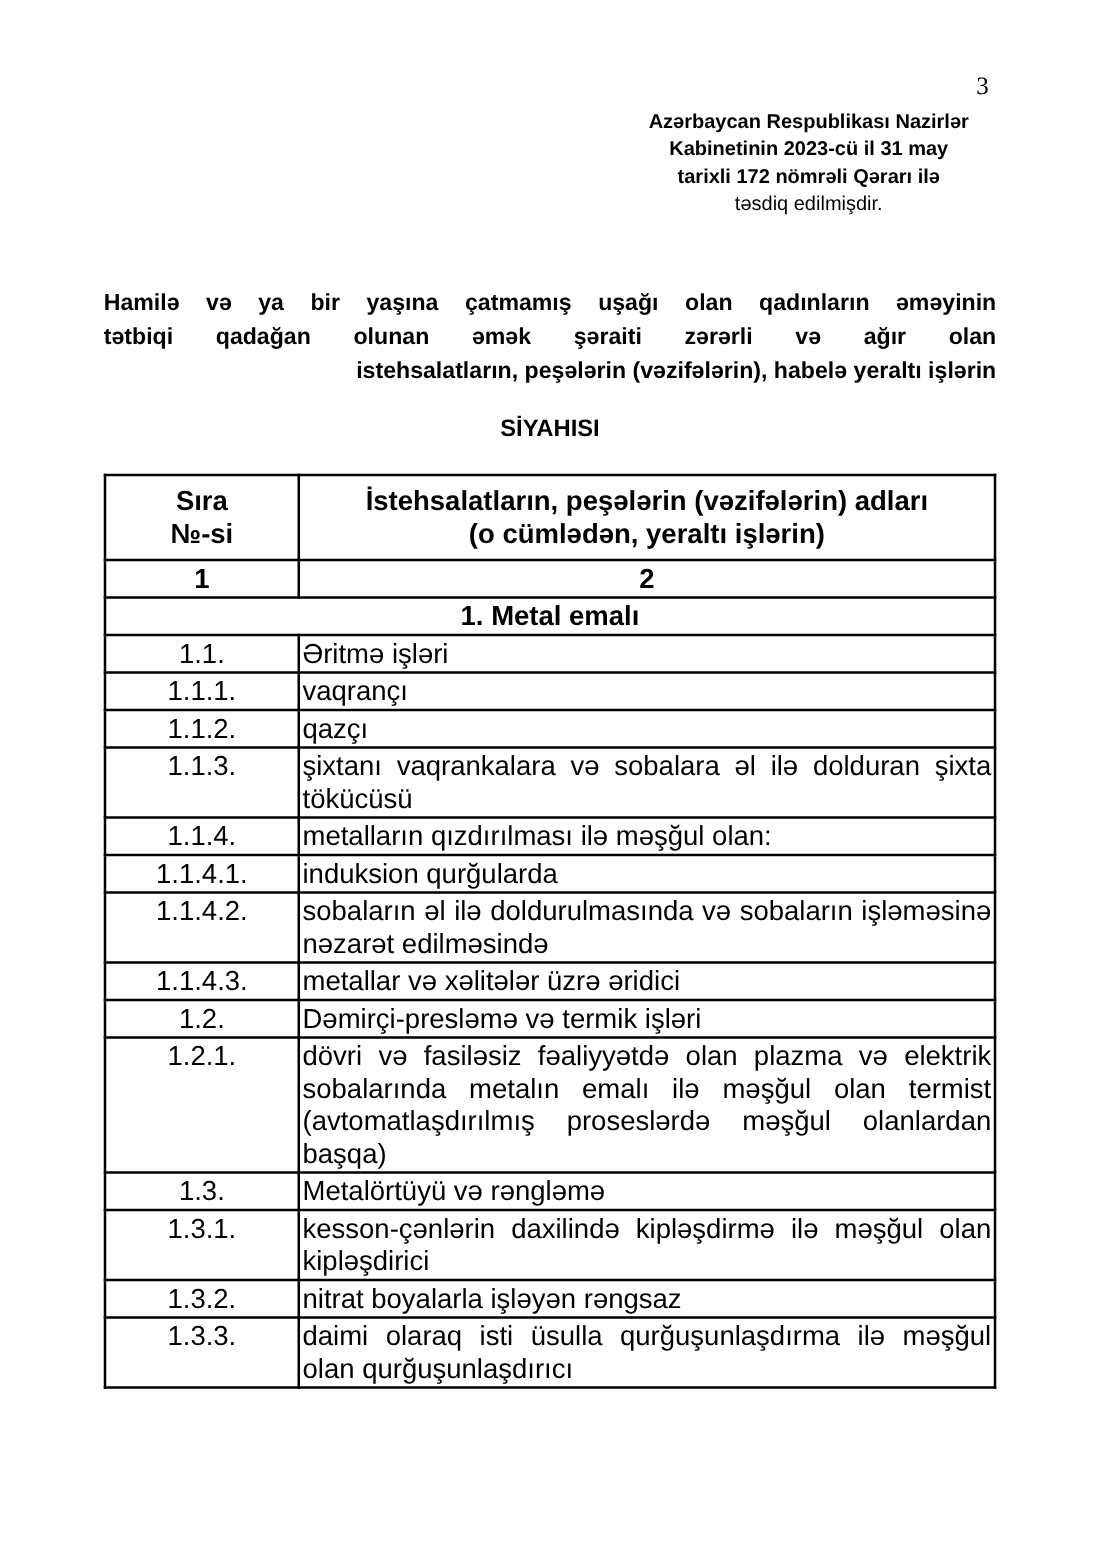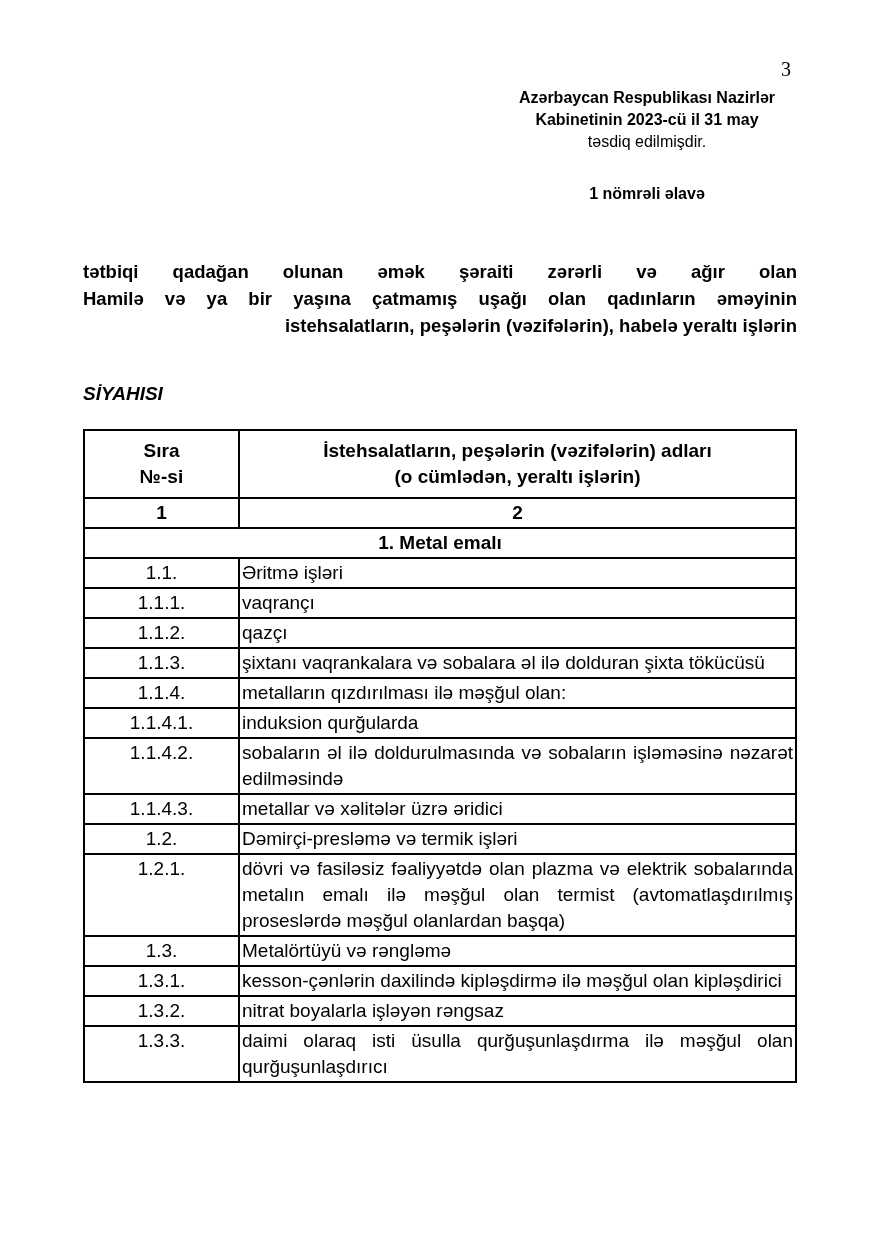--- a/index.html
+++ b/index.html
@@ -55,31 +55,31 @@
     line-height: 27px;
   }
   .title-line-justify {
     text-align: justify;
     text-align-last: justify;
   }
   .title-line-center {
     text-align: right;
   }
   .list-heading {
-    margin-top: 41px;
+    margin-top: 21px;
+    text-align: center;
     font-weight: bold;
     font-size: 19px;
     line-height: 27px;
-    font-style: italic;
   }
   table.doc-table {
     border-collapse: collapse;
     width: 714px;
     margin-top: 22px;
-    font-size: 19px;
+    font-size: 22px;
     line-height: 26px;
     table-layout: fixed;
   }
   .doc-table td, .doc-table th {
     border: 2px solid #000000;
     padding: 1px 2px;
     vertical-align: top;
     word-wrap: break-word;
   }
   .doc-table th.col-no { width: 145px; }
@@ -102,28 +102,28 @@
 </head>
 <body>
 
 <div class="page">
 
   <div class="page-number">3</div>
 
   <div class="approval-block">
     <div class="approval-line">Azərbaycan Respublikası Nazirlər</div>
     <div class="approval-line">Kabinetinin 2023-cü il 31 may</div>
+    <div class="approval-line">tarixli 172 nömrəli Qərarı ilə</div>
     <div class="approval-line-bold">təsdiq edilmişdir.</div>
   </div>
 
-  <div class="annex-line">1 nömrəli əlavə</div>
 
   <div class="title-block">
+    <div class="title-line-justify">Hamilə və ya bir yaşına çatmamış uşağı olan qadınların əməyinin</div>
     <div class="title-line-justify">tətbiqi qadağan olunan əmək şəraiti zərərli və ağır olan</div>
-    <div class="title-line-justify">Hamilə və ya bir yaşına çatmamış uşağı olan qadınların əməyinin</div>
     <div class="title-line-center">istehsalatların, peşələrin (vəzifələrin),  habelə yeraltı işlərin</div>
   </div>
 
   <div class="list-heading">SİYAHISI</div>
 
   <table class="doc-table">
     <thead>
       <tr>
         <th class="col-no">
           <div>Sıra</div>

